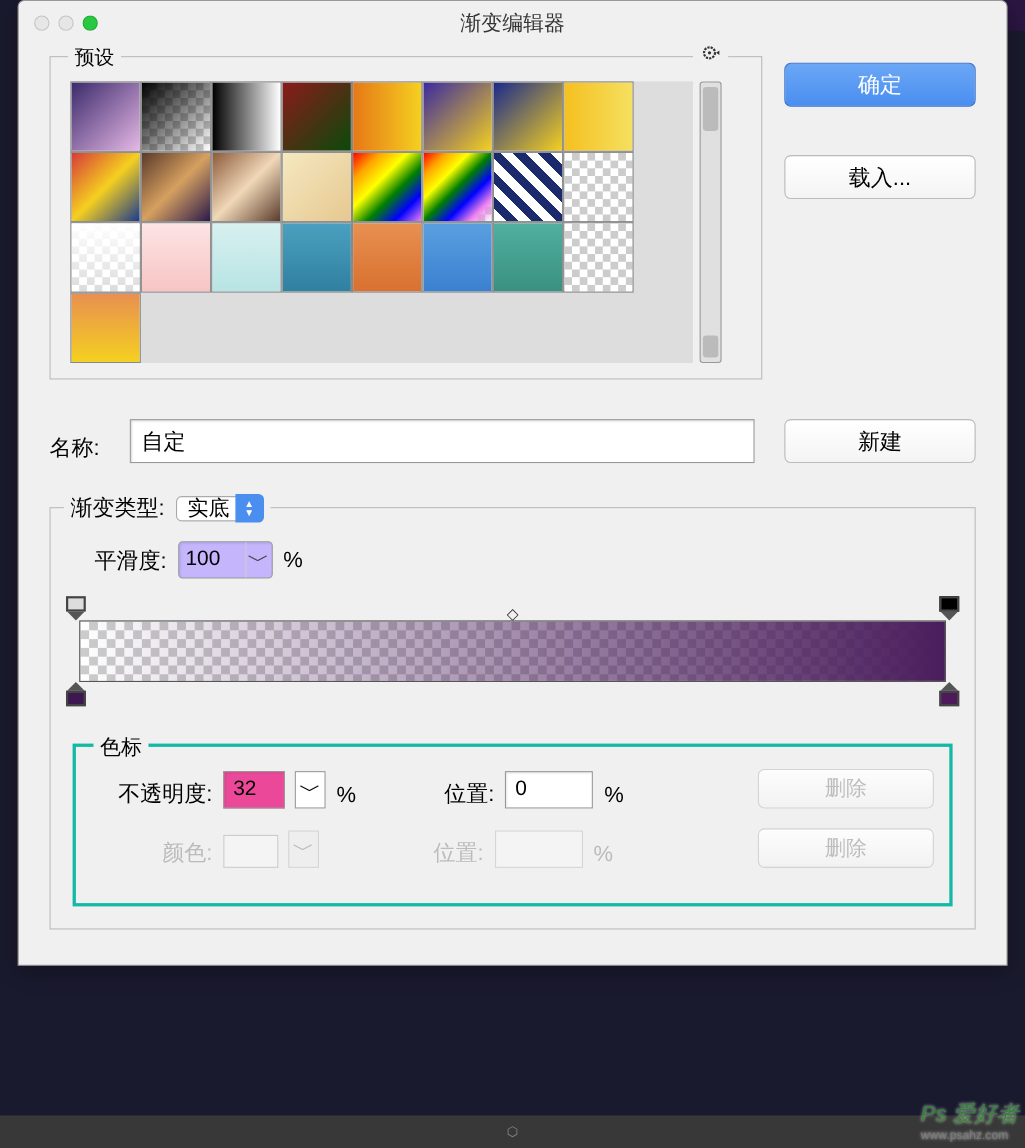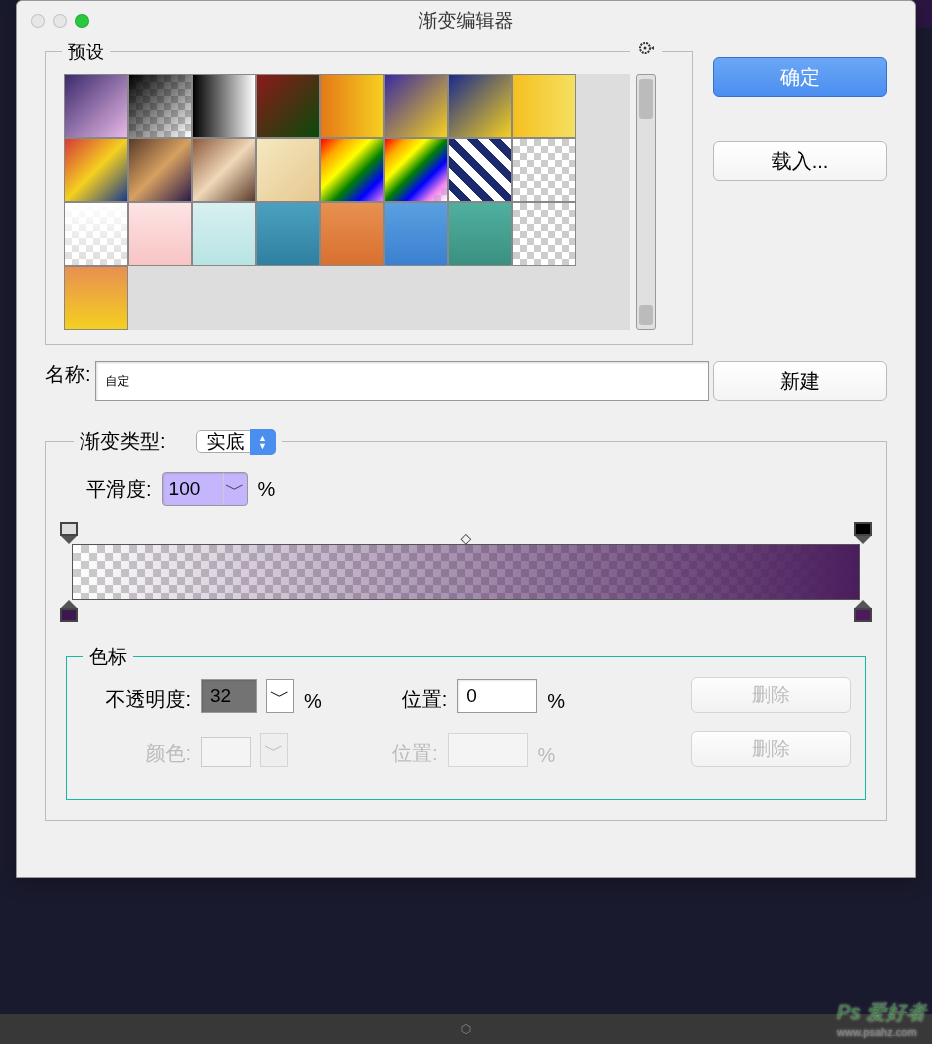--- a/index.html
+++ b/index.html
@@ -17,53 +17,53 @@
 .gear { position: absolute; top: -14px; right: 30px; background: #f0f0f0; padding: 0 6px; cursor: pointer; }
 .preset-wrap { display: flex; gap: 6px; }
 .grid { width: 566px; display: flex; flex-wrap: wrap; background: #ddd; }
 .sw { width: 64px; height: 64px; border: 1px solid #888; position: relative; overflow: hidden; }
 .scrollbar { width: 20px; background: #e0e0e0; border: 1px solid #999; position: relative; border-radius: 3px;}
 .scroll-thumb { position: absolute; left: 2px; right: 2px; top: 4px; height: 40px; background: #bbb; border-radius: 3px; }
 .scroll-thumb.b { top: auto; bottom: 4px; height: 20px;}
 .btns { display: flex; flex-direction: column; gap: 20px; width: 174px; padding-top: 6px;}
 .btn { height: 40px; border-radius: 6px; border: 1px solid #bbb; background: linear-gradient(#fff,#f4f4f4); font-size: 20px; cursor: pointer; display: flex; align-items: center; justify-content: center; }
 .btn.primary { background: linear-gradient(#6ba7f5,#4a8ef0); color: #fff; border-color: #3470d0; }
-.namerow { display: flex; align-items: flex-start; gap: 4px; margin-top: 16px; }
+.namerow { display: flex; align-items: flex-end; gap: 27px; margin-top: 36px; }
 .namerow label { font-size: 20px; }
-.namerow input { flex: 1; height: 40px; font-size: 12px; padding: 0 10px; border: 1px solid #999; background: #fff; box-shadow: inset 1px 1px 2px rgba(0,0,0,0.15); }
+.namerow input { flex: 1; height: 40px; font-size: 20px; padding: 0 10px; border: 1px solid #999; background: #fff; box-shadow: inset 1px 1px 2px rgba(0,0,0,0.15); }
 .namerow .btn { width: 174px; }
 .typebox { border: 1px solid #bbb; margin-top: 40px; padding: 30px 20px 20px 20px; position: relative; }
-.typebox .legend { position: absolute; top: -14px; left: 28px; background: #f0f0f0; padding: 0 6px; font-size: 20px; display: flex; align-items: center; gap: 10px; }
-.select-wrap { position: relative; display: inline-block; margin-left: 20px; }
+.typebox .legend { position: absolute; top: -14px; left: 12px; background: #f0f0f0; padding: 0 6px; font-size: 20px; display: flex; align-items: center; gap: 10px; }
+.select-wrap { position: relative; display: inline-block; }
 .select-wrap select, .select-wrap .sel { height: 34px; font-size: 19px; border: 1px solid #aaa; border-radius: 5px; background: #fff; padding: 0 30px 0 10px; appearance: none; }
 .sel-arrows { position: absolute; right: 0; top: 0; bottom: 0; width: 26px; background: #4a8ef0; border-radius: 0 5px 5px 0; display: flex; flex-direction: column; align-items: center; justify-content: center; color: #fff; font-size: 9px; line-height: 8px; pointer-events:none;}
 .smoothrow { display: flex; align-items: center; gap: 10px; font-size: 20px; margin-left: 20px; }
 .smoothrow .combo { display:flex; border:1px solid #999; border-radius:4px; background:#c4b5fd; box-shadow: inset 1px 1px 2px rgba(0,0,0,0.1);}
 .smoothrow .combo input { width: 60px; height: 32px; border: none; font-size: 19px; padding: 0 6px; background:transparent; }
 .smoothrow .combo .dd { width: 24px; display:flex; align-items:center; justify-content:center; color:#444; border-left:1px solid #ccc; cursor:pointer;}
 .gradbar-zone { margin-top: 38px; position: relative; padding: 0 6px; }
 .gradbar { height: 56px; border: 1px solid #555; position: relative; background:
   linear-gradient(to right, rgba(255,255,255,0) 0%, #4a1d5c 100%),
   repeating-conic-gradient(#ccc 0 25%, #fff 0 50%) 0 0/16px 16px; }
 .midpoint { position: absolute; top: -14px; left: 50%; transform: translateX(-50%); font-size: 14px; color: #333; }
 .stop-top { position: absolute; top: -22px; width: 22px; height: 22px; }
 .stop-bot { position: absolute; bottom: -24px; width: 22px; height: 24px; }
 .stop-top .tri, .stop-bot .tri { width: 0; height: 0; border-left: 8px solid transparent; border-right: 8px solid transparent; margin: 0 auto; }
 .stop-top .tri { border-top: 8px solid #555; }
 .stop-bot .tri { border-bottom: 8px solid #555; }
 .stop-top .box, .stop-bot .box { width: 18px; height: 14px; border: 2px solid #444; margin: 0 auto; }
 .stop-top.left { left: -8px; } .stop-top.right { right: -8px; }
 .stop-bot.left { left: -8px; } .stop-bot.right { right: -8px; }
-.colorstop-box { border: 1px solid #14b8a6; margin-top: 56px; padding: 20px 14px 14px 14px; position: relative; }
+.colorstop-box { border: 3px solid #14b8a6; margin-top: 56px; padding: 20px 14px 14px 14px; position: relative; }
 .colorstop-box .legend { position: absolute; top: -13px; left: 16px; background: #f0f0f0; padding: 0 6px; font-size: 19px; }
 .cs-row { display: flex; align-items: flex-end; gap: 10px; font-size: 20px; margin-bottom: 18px; }
 .cs-row label { text-align: right; }
 .cs-row label.l1 { width: 110px; }
 .cs-row .fld { width: 80px; height: 34px; border: 1px solid #999; background: #fff; font-size: 19px; padding: 0 8px; box-shadow: inset 1px 1px 2px rgba(0,0,0,0.1);}
-.cs-row .fld.sel { background: #737373; }
+.cs-row .fld.sel { background: #ec4899; }
 .cs-row .dd2 { width: 28px; height: 34px; border: 1px solid #999; background: #fff; display:flex; align-items:center; justify-content:center; margin-left:-1px; cursor:pointer;}
 .cs-row .spacer { flex: 1; }
 .cs-row .dbtn { width: 160px; height: 36px; border-radius: 6px; border: 1px solid #d4d4d4; background: linear-gradient(#fdfdfd,#f2f2f2); color: #bdbdbd; font-size: 19px; display:flex; align-items:center; justify-content:center;}
 .cs-row.disabled { color: #bbb; }
 .cs-row.disabled .fld { background: #f4f4f4; border-color: #d5d5d5; box-shadow:none;}
 .cs-row.disabled .dd2 { background: #eee; border-color: #d5d5d5; color:#bbb;}
 .colorchip { width: 50px; height: 30px; border: 1px solid #ccc; background: #f4f4f4; }
 .watermark { position: absolute; right: 6px; bottom: 6px; color: #3a9b3a; font-size: 20px; font-style: italic; opacity: 0.8; text-shadow: 0 0 3px #fff; }
 .watermark .sub { font-size: 11px; display: block; color: #888; font-style: normal;}
 .bg-strip { position: absolute; top: 0; right: 0; width: 330px; height: 28px; background: #2b1642; }

